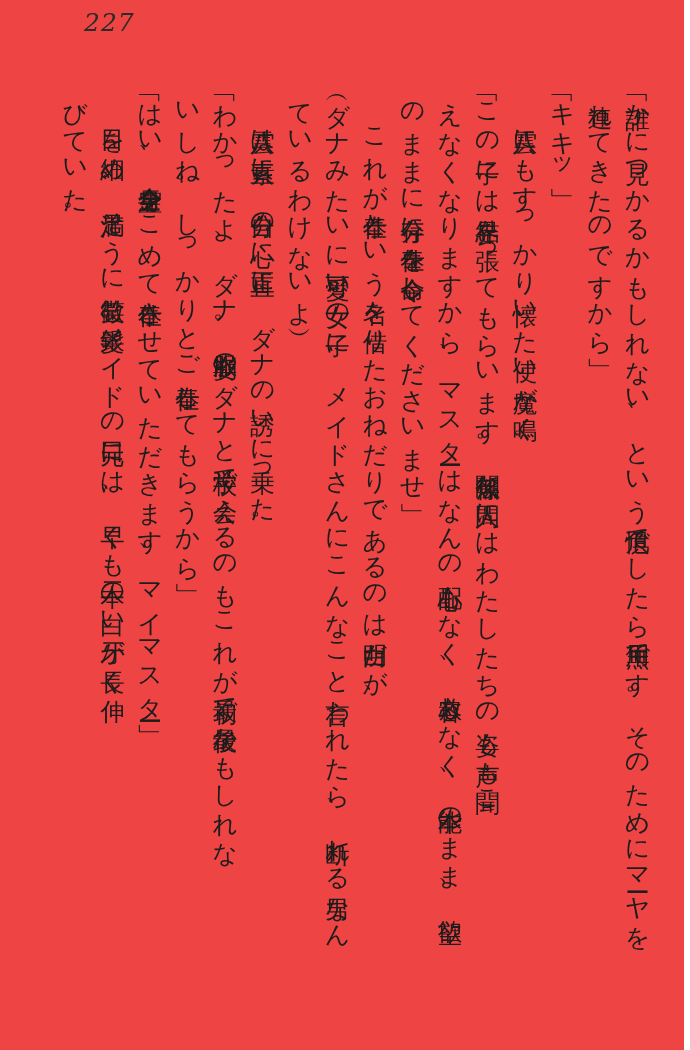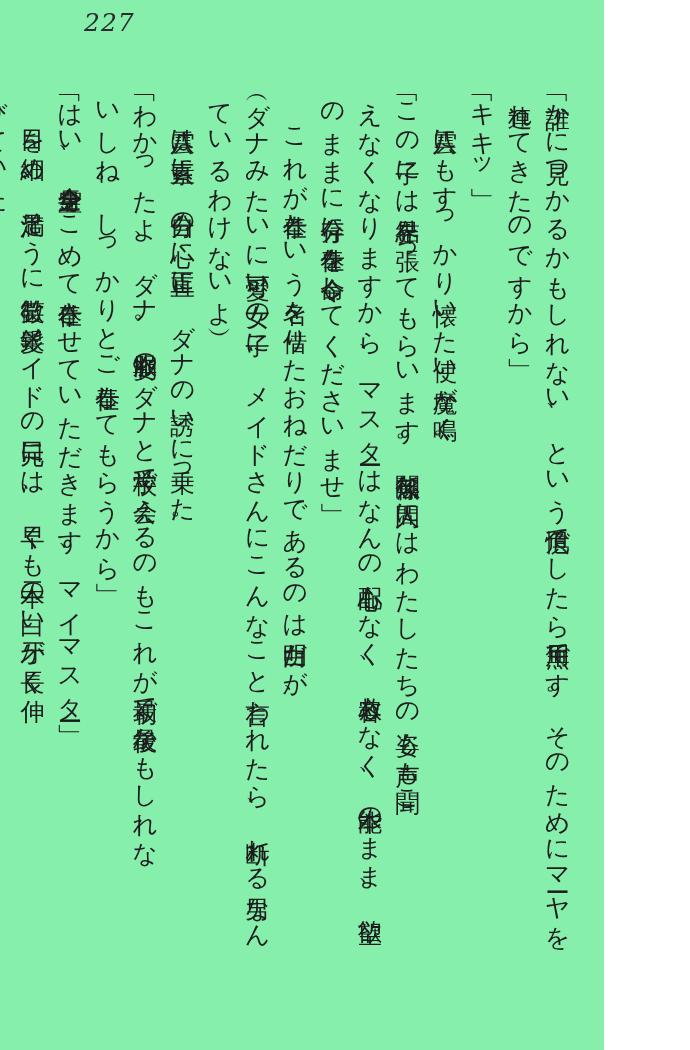--- a/index.html
+++ b/index.html
@@ -5,23 +5,23 @@
   html, body {
     margin: 0;
     padding: 0;
     width: 690px;
     height: 1050px;
     background: #ffffff;
     overflow: hidden;
   }
   .page {
     position: relative;
-    width: 604px;
+    width: 684px;
     height: 1050px;
-    background: #86efac;
+    background: #ef4444;
     font-family: "DejaVu Serif", "Liberation Serif", serif;
     color: #1c1c1c;
   }
   .page-number {
     position: absolute;
     top: 8px;
     left: 84px;
     font-size: 25px;
     font-style: italic;
     letter-spacing: 1px;

